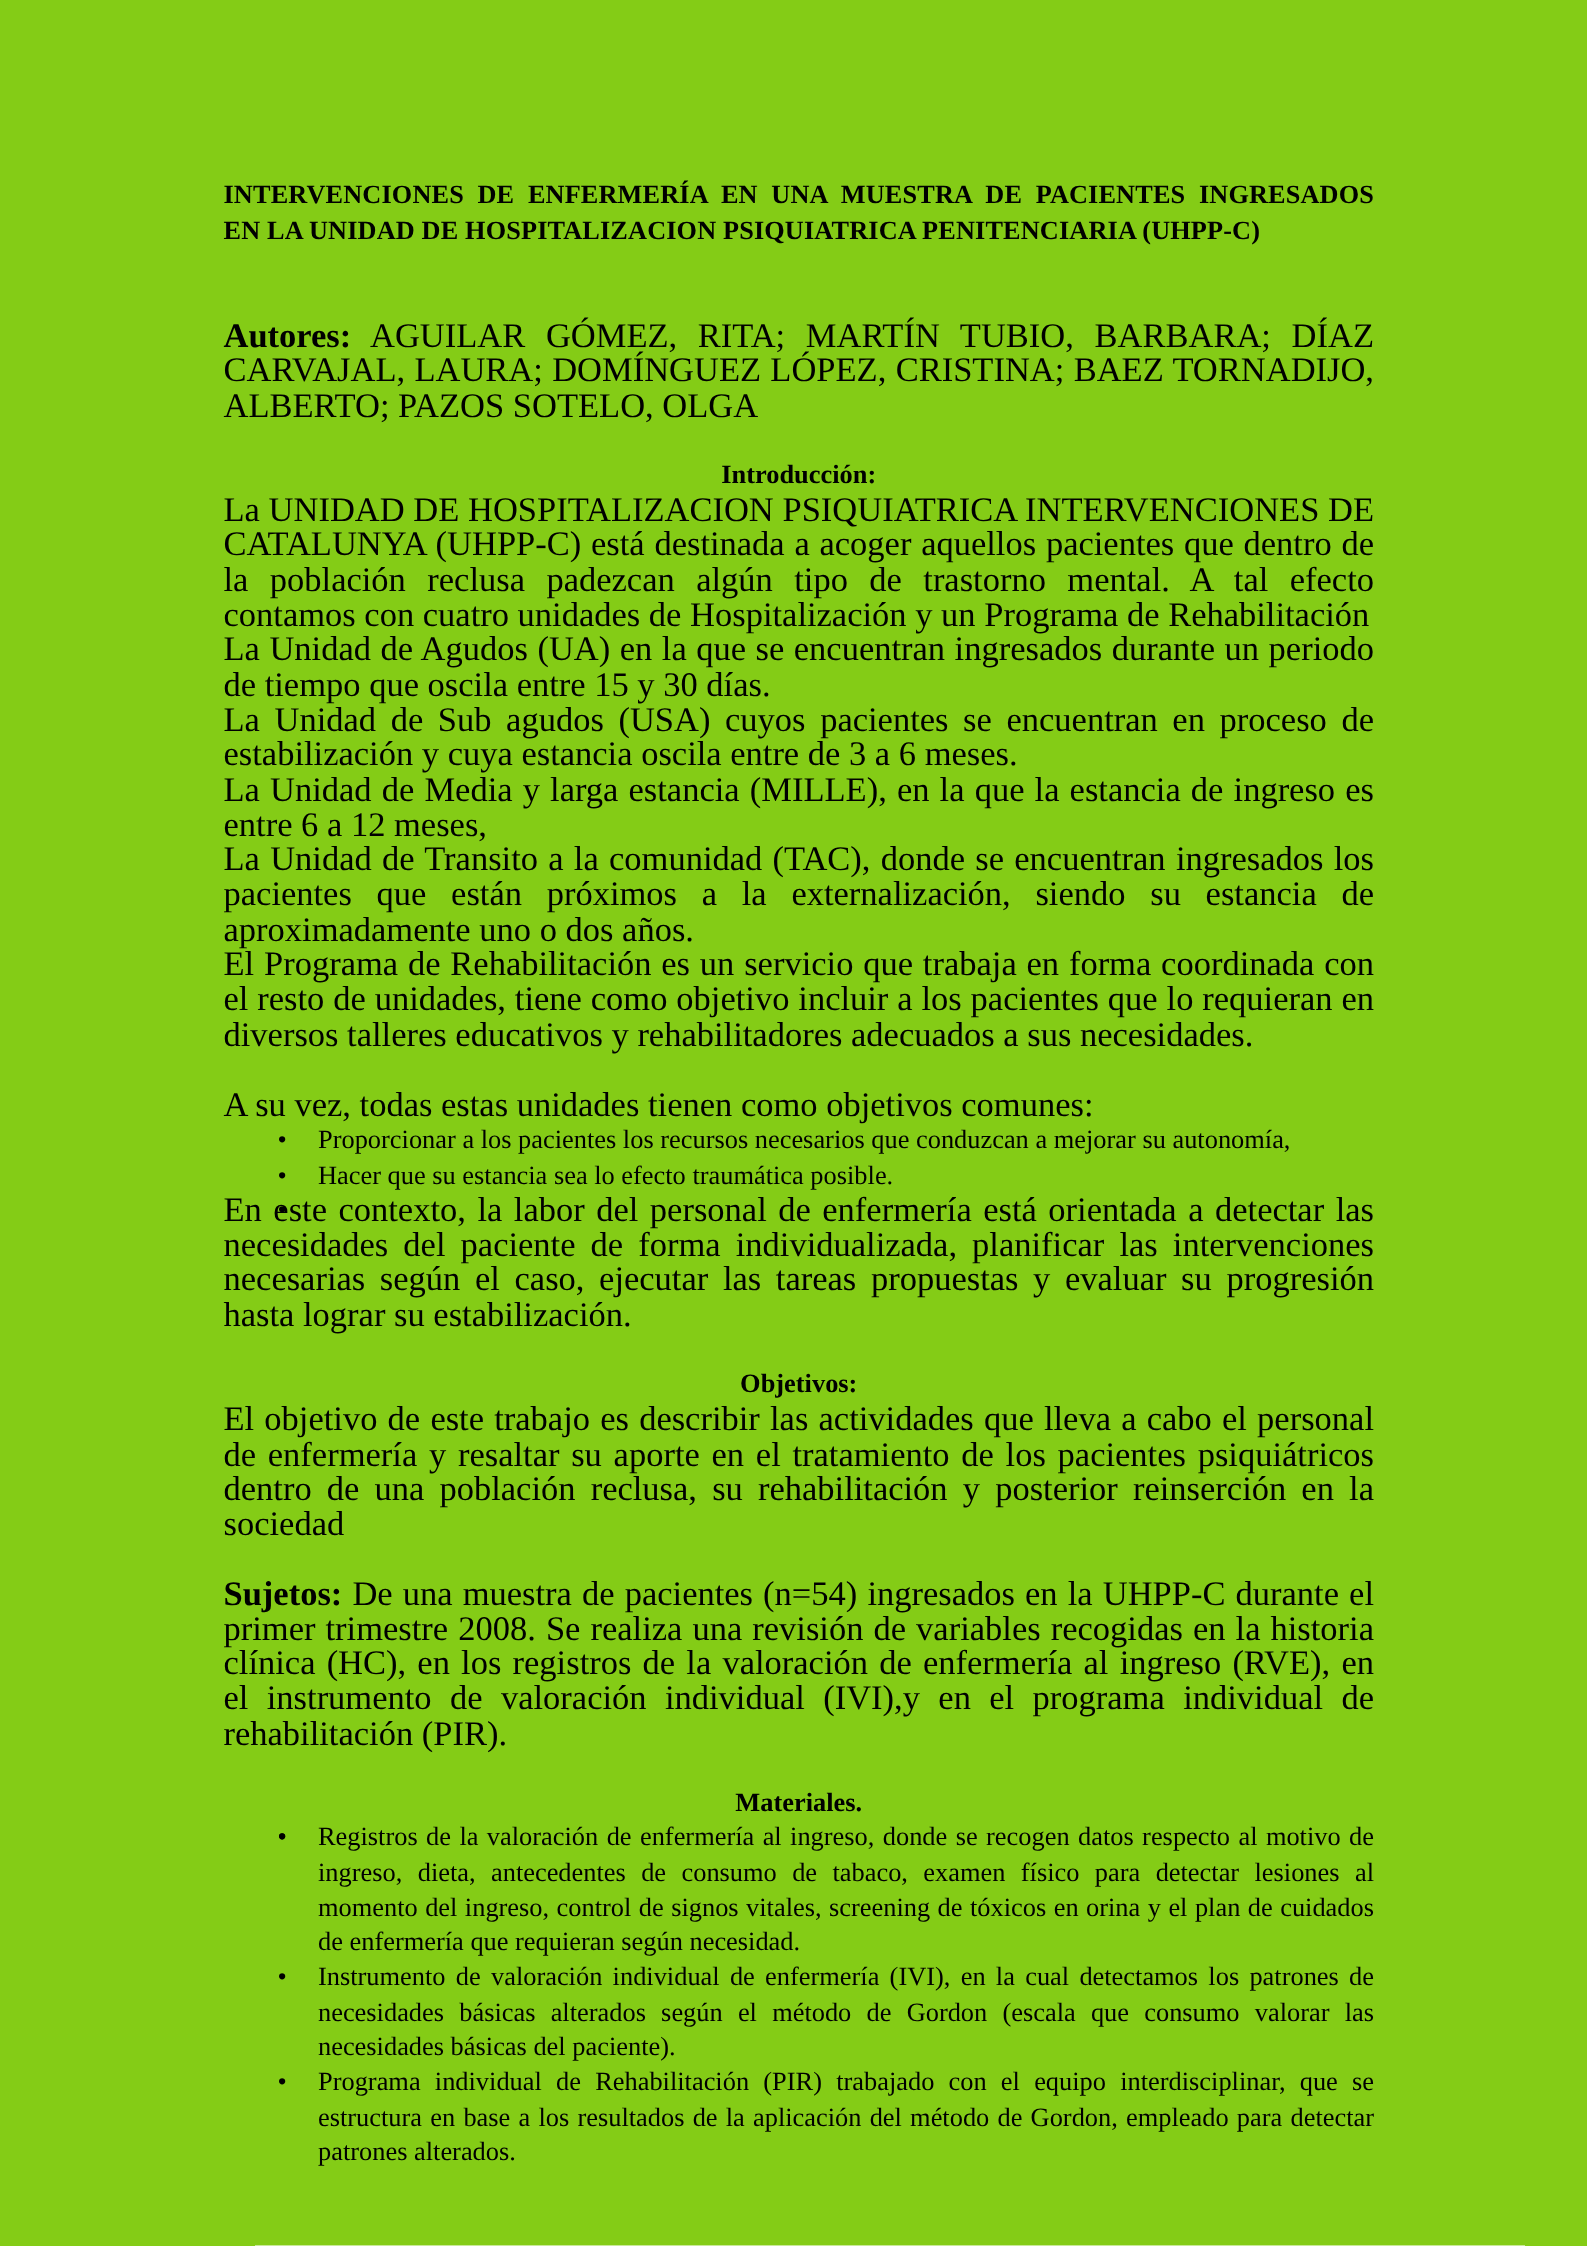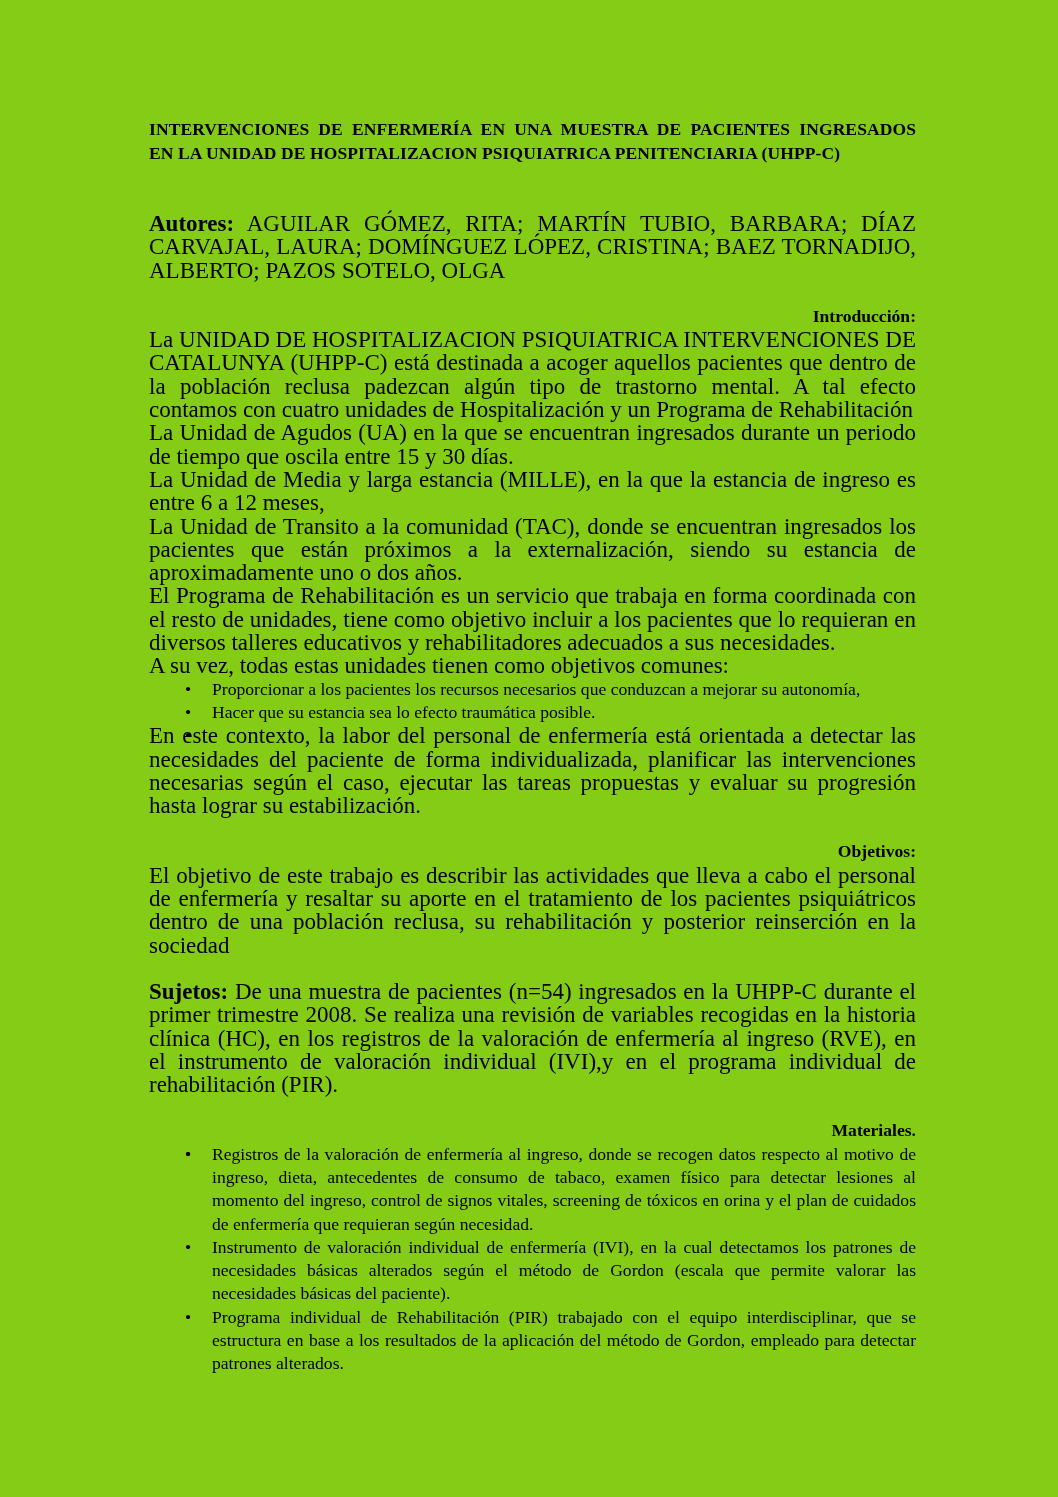--- a/index.html
+++ b/index.html
@@ -39,28 +39,28 @@
 
   
   .para {
     font-size: 23px;
     line-height: 23.3px;
     text-align: justify;
     text-align-last: left;
     margin: 0;
     hyphens: none;
   }
-  .para.nojust { text-align: left; }
+  .para.nojust { text-align: left; margin-top: 24px; }
 
   .heading {
     font-size: 17.6px;
     line-height: 23.3px;
     font-weight: bold;
     margin: 0;
-    text-align: right;
+    text-align: center;
   }
 
   .lead { font-weight: bold; }
 
   .gap-xl { height: 47px; }
   .gap-lg { height: 23px; }
 
   
   ul.bullets {
     list-style: none;
@@ -98,20 +98,21 @@
     <div class="gap-xl"></div>
 
     <p class="para"><span class="lead">Autores:</span><span> AGUILAR GÓMEZ, RITA; MARTÍN TUBIO, BARBARA; DÍAZ CARVAJAL, LAURA; DOMÍNGUEZ LÓPEZ, CRISTINA; BAEZ TORNADIJO, ALBERTO; PAZOS SOTELO, OLGA</span></p>
 
     <div class="gap-lg"></div>
 
     <p class="heading">Introducción:</p>
 
     <p class="para">La UNIDAD DE HOSPITALIZACION PSIQUIATRICA INTERVENCIONES DE CATALUNYA (UHPP-C) está destinada a acoger aquellos pacientes que dentro de la población reclusa padezcan algún tipo de trastorno mental. A tal efecto contamos con cuatro  unidades  de Hospitalización y un Programa de Rehabilitación</p>
     <p class="para">La Unidad de Agudos (UA) en la que se encuentran ingresados durante un periodo de tiempo que oscila entre  15 y 30 días.</p>
+    <p class="para">La Unidad de Sub agudos (USA) cuyos pacientes se encuentran en proceso de estabilización y cuya estancia oscila entre de 3 a 6 meses.</p>
     <p class="para">La Unidad de Media y larga estancia (MILLE), en la que la estancia de ingreso es entre 6 a 12 meses,</p>
     <p class="para">La Unidad de Transito a la comunidad (TAC),  donde se encuentran ingresados los pacientes que están próximos a la externalización, siendo su  estancia de aproximadamente uno o dos años.</p>
     <p class="para">El Programa de Rehabilitación es un servicio que trabaja en forma coordinada con el resto de unidades, tiene como objetivo incluir a  los pacientes que lo requieran en diversos talleres educativos y rehabilitadores adecuados a sus necesidades.</p>
     <p class="para nojust">A su vez, todas estas unidades tienen como objetivos comunes:</p>
 
     <ul class="bullets">
       <li>
         <span class="bullet-mark">•</span>
         <span>Proporcionar a los pacientes los recursos necesarios que conduzcan a mejorar su autonomía,</span>
       </li>
@@ -142,21 +143,21 @@
     <ul class="bullets">
       <li>
         <span class="bullet-mark">•</span>
       </li>
       <li>
         <span class="bullet-mark">•</span>
         <span>Registros de la valoración de enfermería al ingreso, donde se recogen datos respecto al motivo de ingreso, dieta, antecedentes de consumo de tabaco, examen físico para detectar lesiones al momento del ingreso, control de signos vitales,  screening de tóxicos en orina y el plan de cuidados de enfermería que requieran según necesidad.</span>
       </li>
       <li>
         <span class="bullet-mark">•</span>
-        <span>Instrumento de valoración individual de enfermería (IVI), en la cual detectamos los patrones de necesidades básicas alterados según el método de Gordon (escala que permite valorar las necesidades básicas del paciente).</span>
+        <span>Instrumento de valoración individual de enfermería (IVI), en la cual detectamos los patrones de necesidades básicas alterados según el método de Gordon (escala que consumo valorar las necesidades básicas del paciente).</span>
       </li>
       <li>
         <span class="bullet-mark">•</span>
         <span>Programa individual de Rehabilitación (PIR) trabajado con el equipo interdisciplinar, que se estructura en base a los resultados de la aplicación del método de Gordon, empleado para  detectar patrones alterados.</span>
       </li>
     </ul>
 
   </div>
 </div>
 

